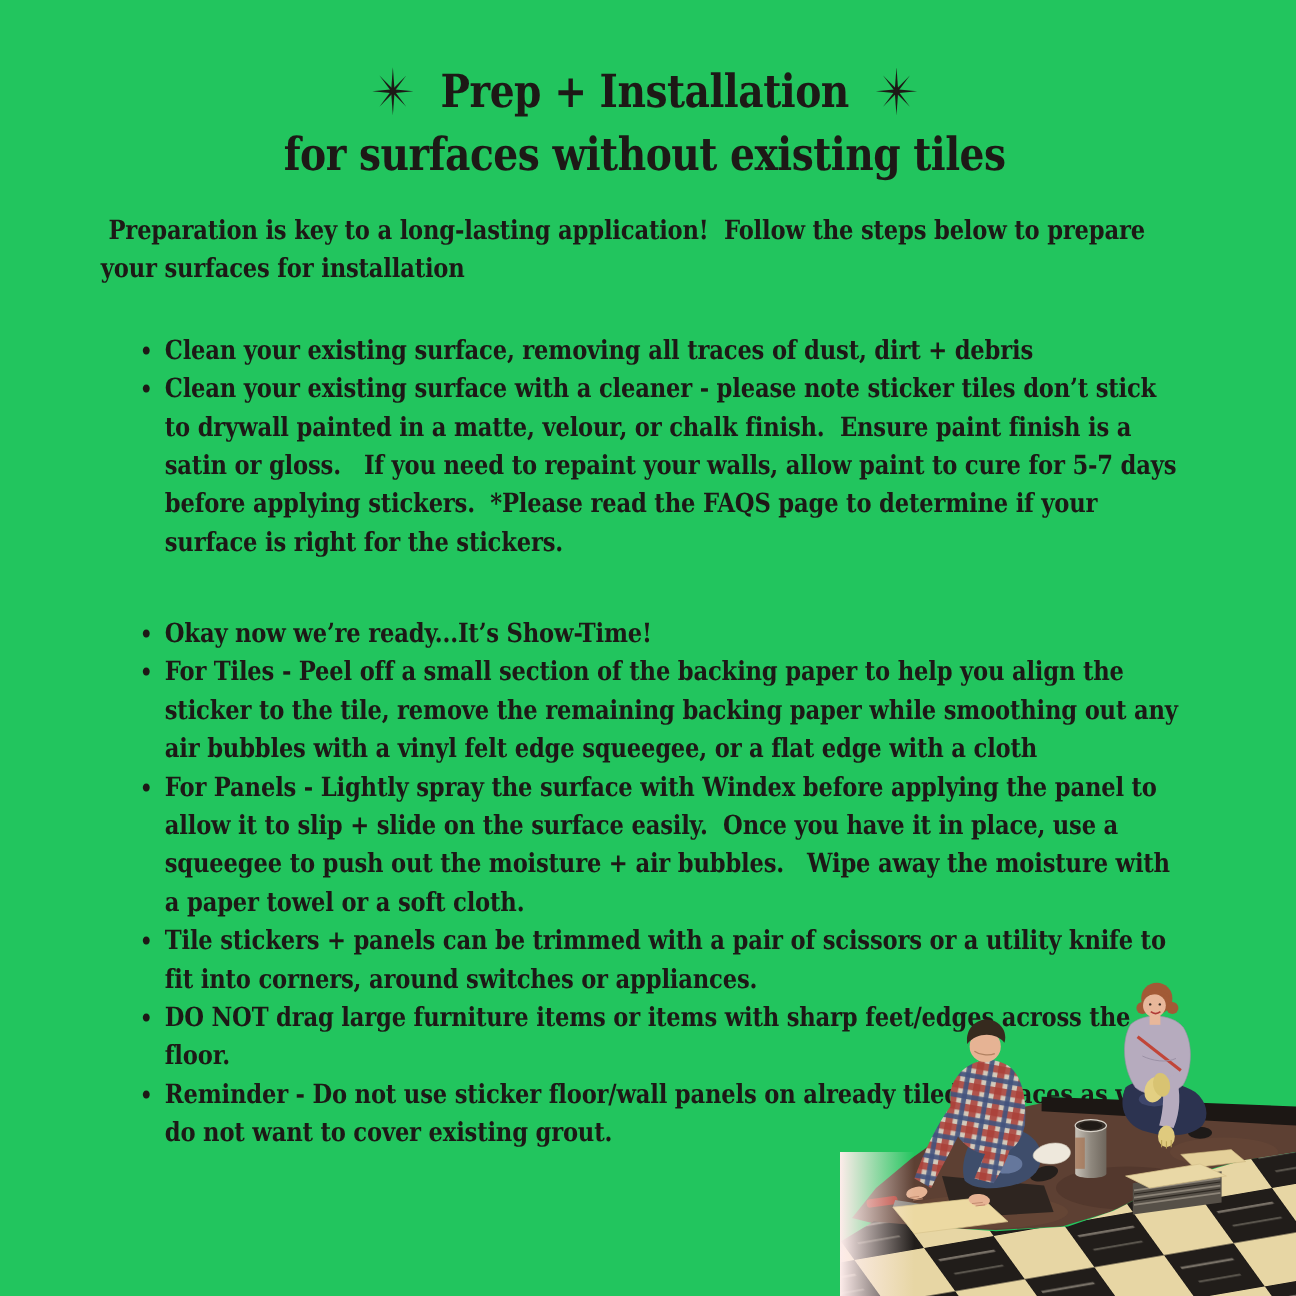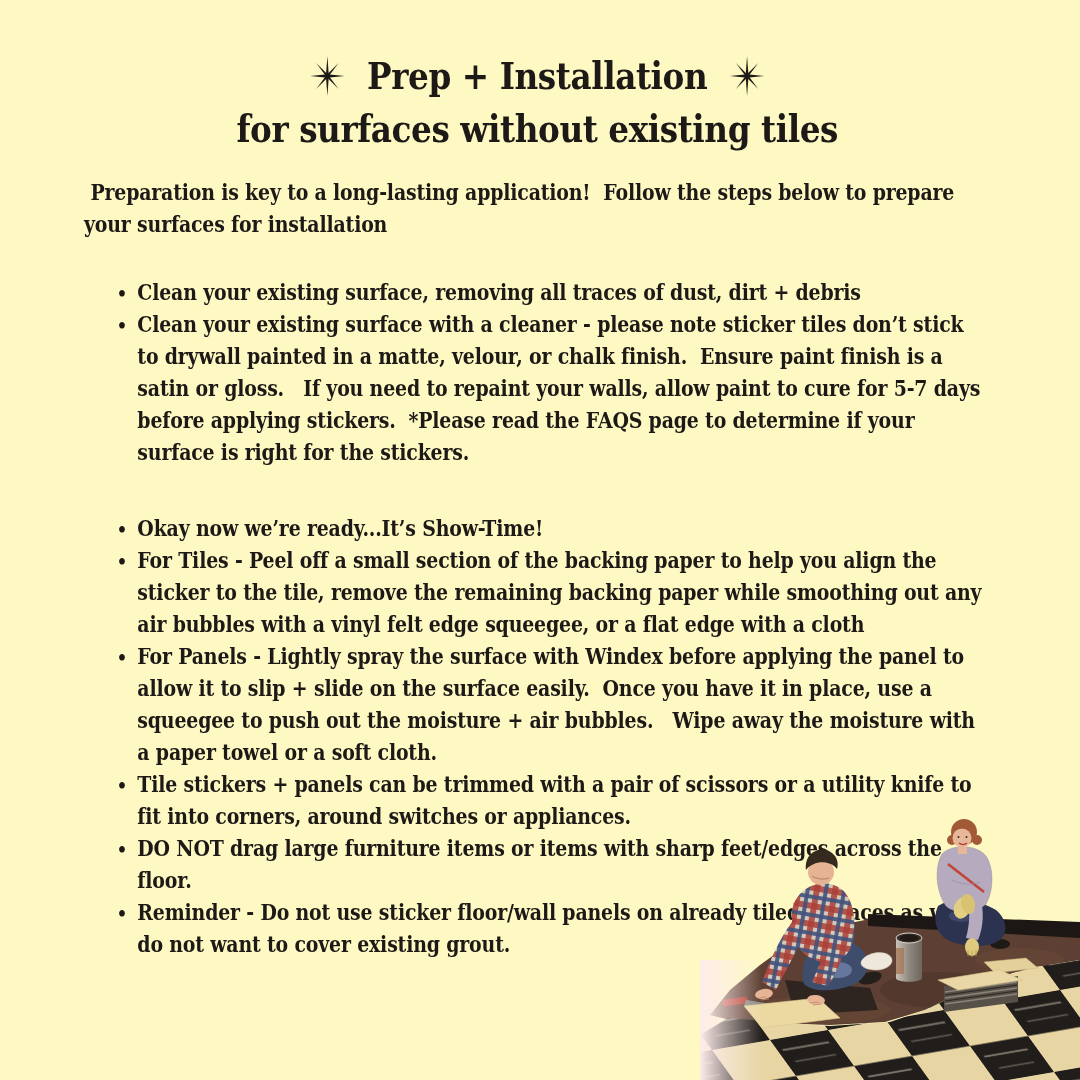--- a/index.html
+++ b/index.html
@@ -1,19 +1,19 @@
 <!DOCTYPE html>
 <html><head>
 <meta charset="utf-8">
 <style>
   html,body{margin:0;padding:0;}
   .page{
     position:relative;
     width:1080px;height:1080px;
-    background:#fef9c3;
+    background:#22c55e;
     overflow:hidden;
     font-family:"DejaVu Serif", serif;
     color:#1d1916;
   }
   .content{
     position:absolute;
     left:84px;top:50px;
     width:1054px;
     transform:scaleX(0.86);
     transform-origin:0 0;

